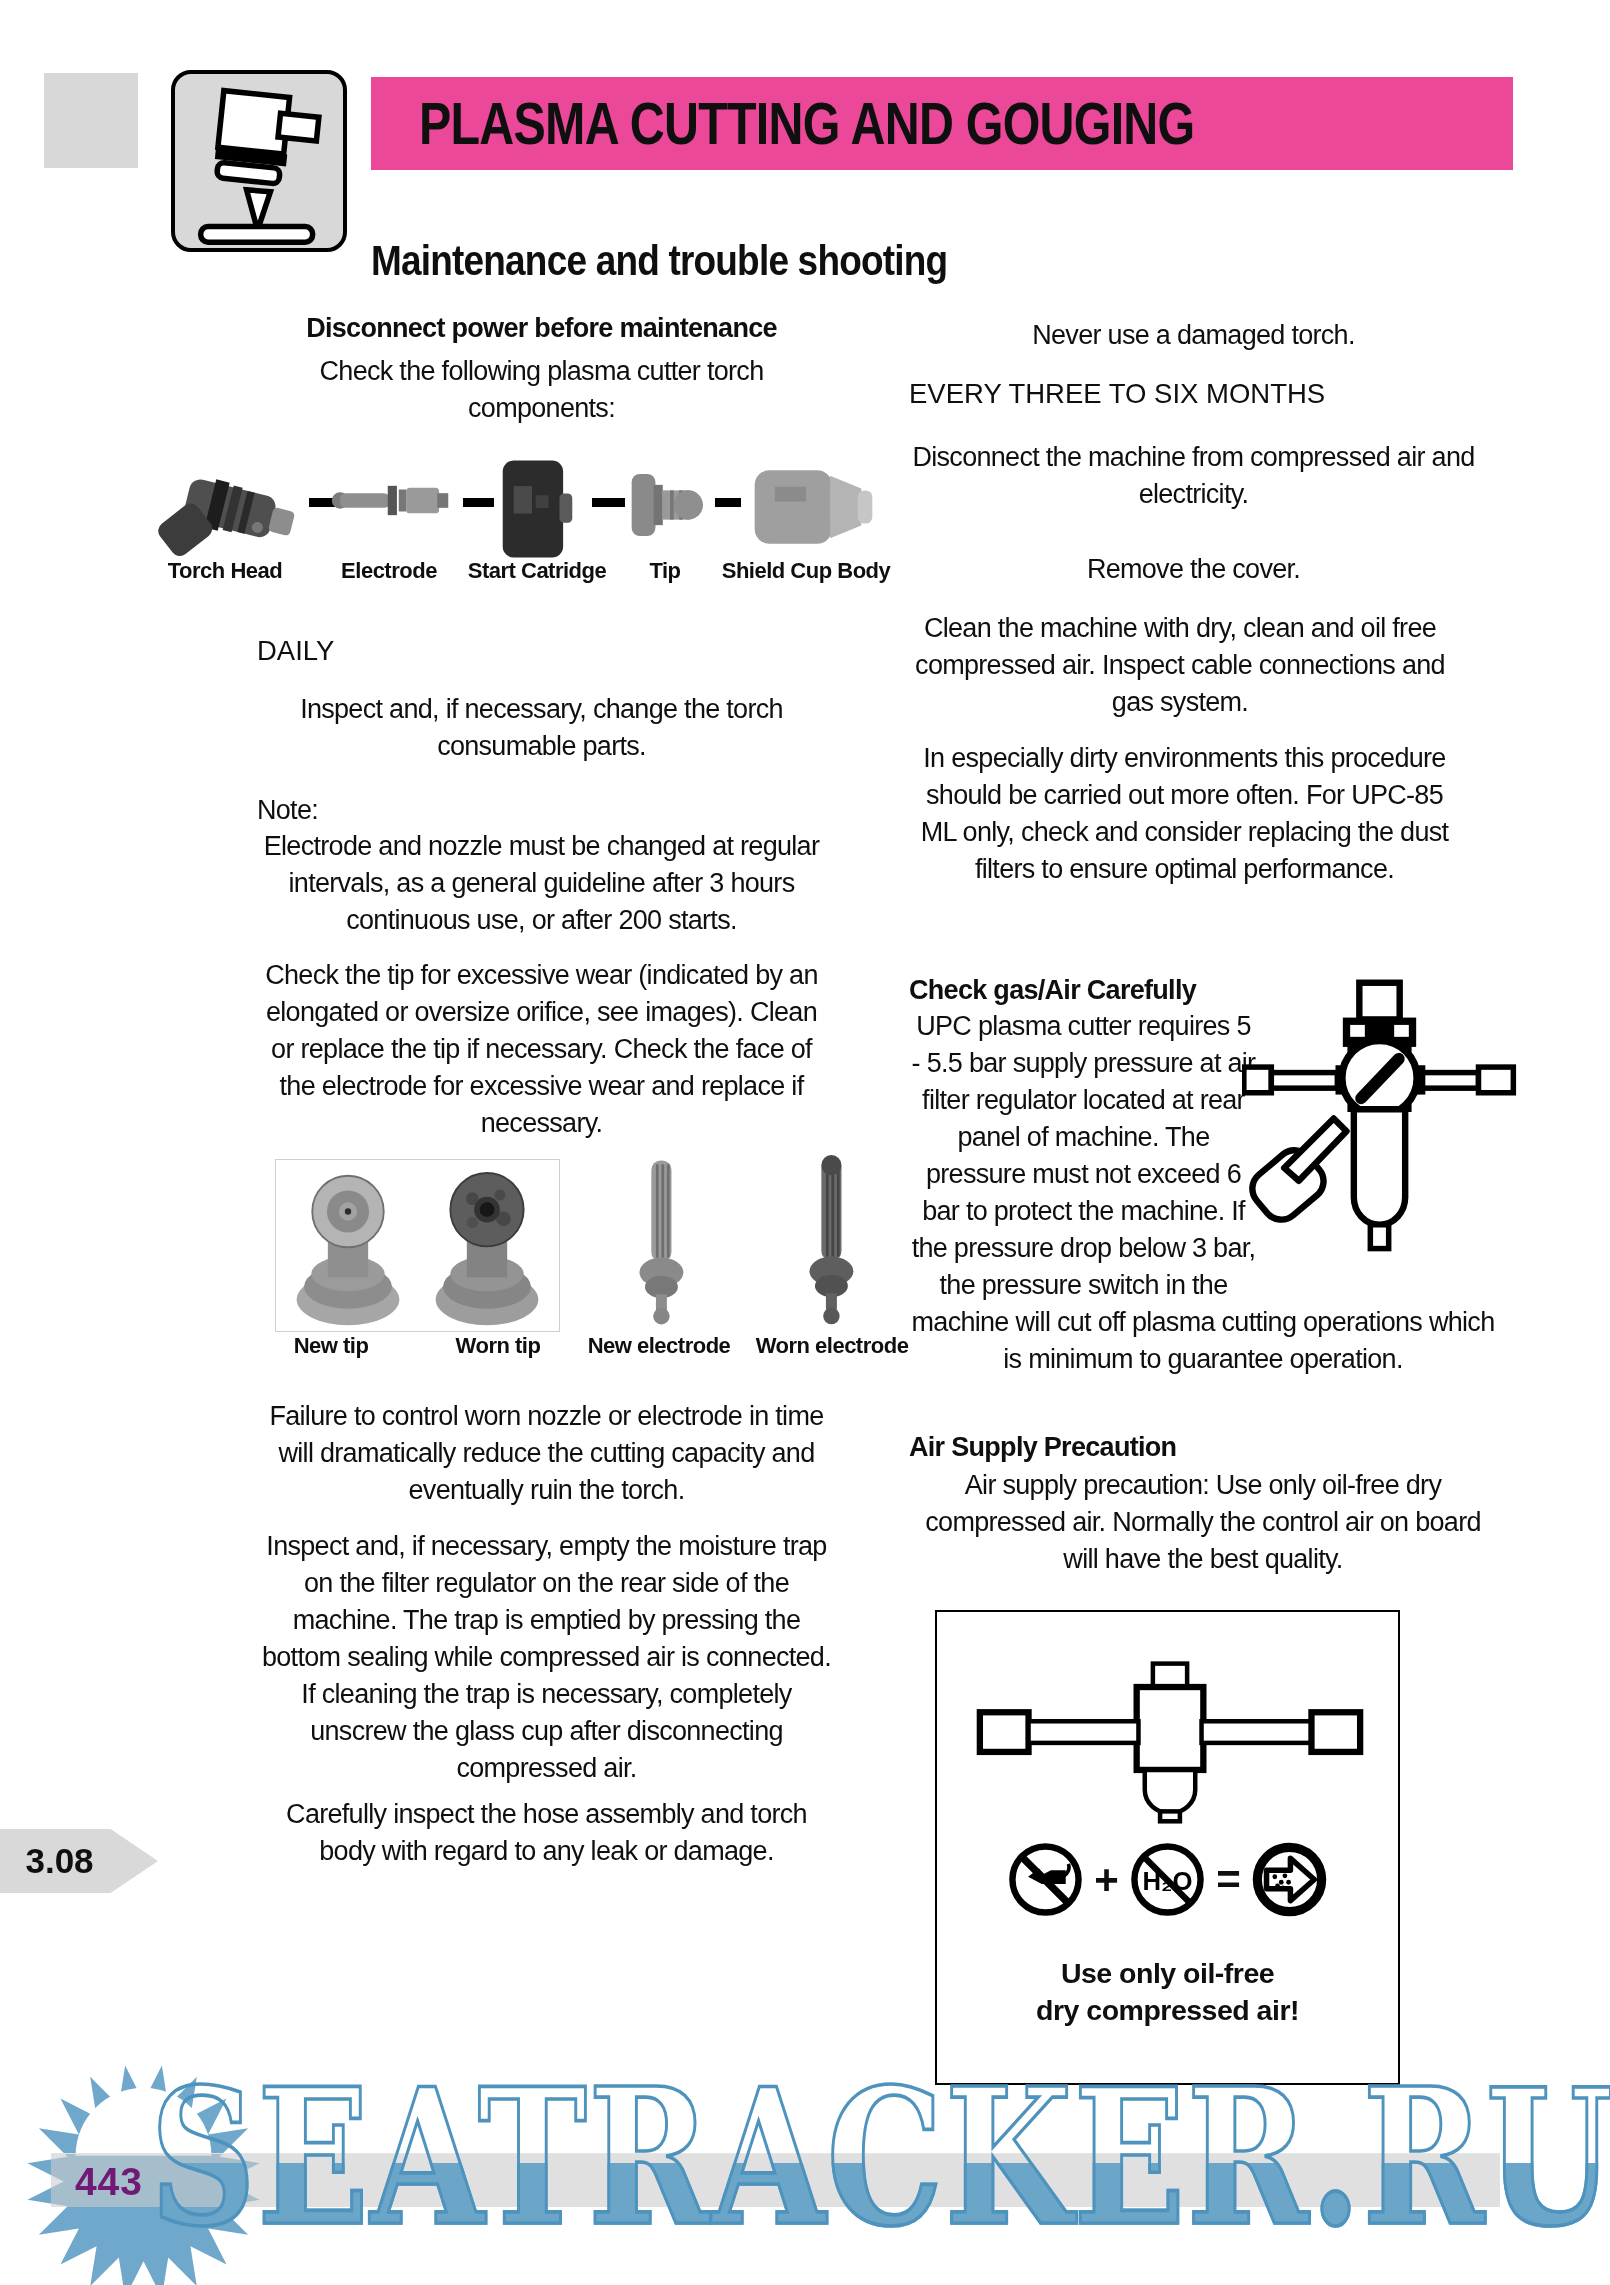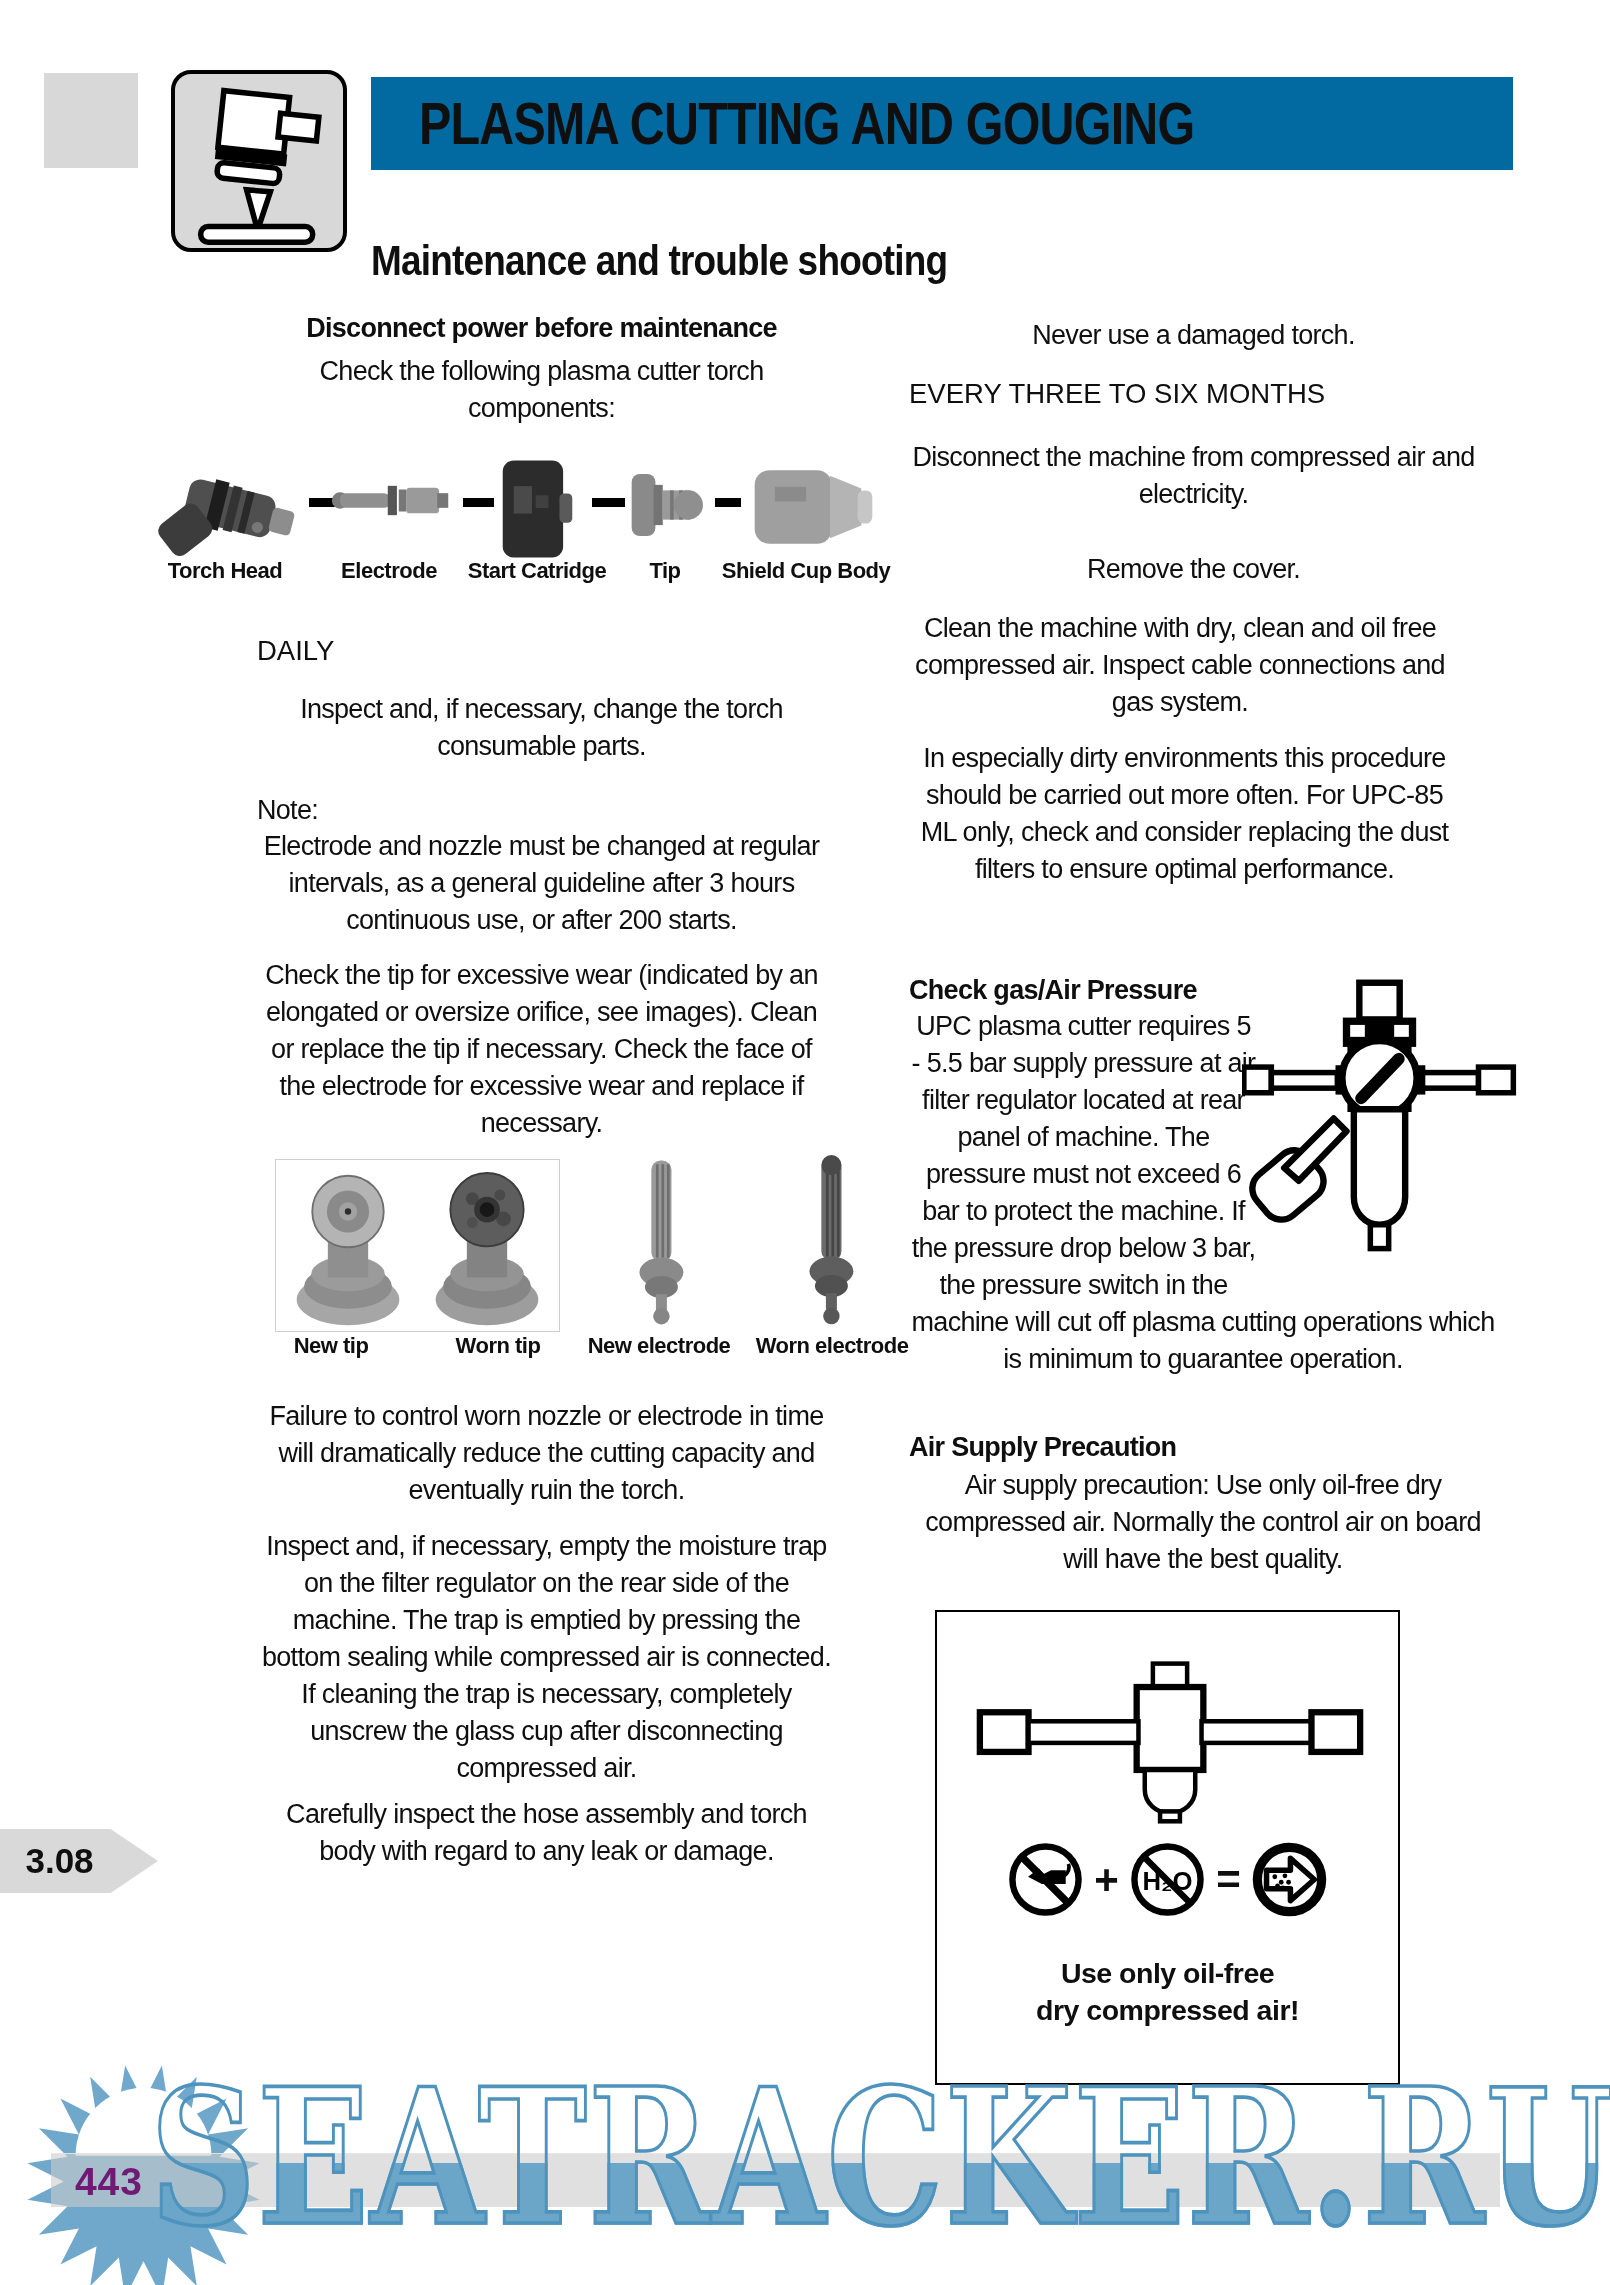--- a/index.html
+++ b/index.html
@@ -8,21 +8,21 @@
   .abs{position:absolute;}
   .p{font-size:27px;line-height:37px;letter-spacing:-0.7px;text-align:center;}
   .bold{font-weight:bold;}
   .caps{font-size:27.5px;}
   .cap-label{font-size:22px;font-weight:bold;letter-spacing:-0.5px;white-space:nowrap;}
   .center{transform:translateX(-50%);}
   
   .corner-square{left:44px;top:73px;width:94px;height:95px;background:#d8d8d8;}
   .icon-box{left:171px;top:70px;width:176px;height:182px;background:#d8d8d8;
             border:4.6px solid #000;border-radius:20px;box-sizing:border-box;}
-  .band{left:371px;top:77px;width:1142px;height:93px;background:#0369a1;}
+  .band{left:371px;top:77px;width:1142px;height:93px;background:#ec4899;}
   .band h1{margin:0;position:absolute;left:48px;top:13px;font-size:59px;letter-spacing:-0.9px;
            transform:scaleX(0.82);transform-origin:left center;white-space:nowrap;}
   .subtitle{left:371px;top:237px;font-size:42px;font-weight:bold;letter-spacing:-0.9px;
             transform:scaleX(0.88);transform-origin:left center;white-space:nowrap;}
   .dash{background:#000;height:9.2px;}
   
   .tab404{left:0;top:1829px;width:158px;height:64px;background:#d9d9d9;
           clip-path:polygon(0 0,70% 0,100% 50%,70% 100%,0 100%);
           display:flex;align-items:center;justify-content:center;padding-right:39px;box-sizing:border-box;
           font-size:35px;font-weight:bold;}
@@ -213,21 +213,21 @@
     <span>3.08</span>
   </div>
 
   <div class="abs p" style="left:909px;top:317px;width:569px;">Never use a damaged torch.</div>
   <div class="abs caps" style="left:909px;top:378px;">EVERY THREE TO SIX MONTHS</div>
   <div class="abs p" style="left:909px;top:439px;width:569px;">Disconnect the machine from compressed air and electricity.</div>
   <div class="abs p" style="left:909px;top:551px;width:569px;">Remove the cover.</div>
   <div class="abs p" style="left:909px;top:610px;width:542px;">Clean the machine with dry, clean and oil free compressed air. Inspect cable connections and gas system.</div>
   <div class="abs p" style="left:909px;top:740px;width:551px;">In especially dirty environments this procedure should be carried out more often. For UPC-85 ML only, check and consider replacing the dust filters to ensure optimal performance.</div>
 
-  <div class="abs p bold" style="left:909px;top:972px;">Check gas/Air Pressure</div>
+  <div class="abs p bold" style="left:909px;top:972px;">Check gas/Air Carefully</div>
   <div class="abs p" style="left:909px;top:1008px;width:588px;">
     <span class="float-spacer"></span><span>UPC plasma cutter requires 5 - 5.5 bar supply pressure at air filter regulator located at rear panel of machine. The pressure must not exceed 6 bar to protect the machine. If the pressure drop below 3 bar, the pressure switch in the machine will cut off plasma cutting operations which is minimum to guarantee operation.</span>
   </div>
 
   <figure class="abs gasimg">
     <svg width="275" height="277" viewBox="0 0 300 302">
       <rect x="118" y="72" width="64" height="70" fill="#fff" stroke="#000" stroke-width="6"></rect>
       <rect x="2" y="96" width="30" height="28" fill="#fff" stroke="#000" stroke-width="6"></rect>
       <rect x="32" y="102" width="72" height="17" fill="#fff" stroke="#000" stroke-width="6"></rect>
       <rect x="196" y="102" width="62" height="17" fill="#fff" stroke="#000" stroke-width="6"></rect>

